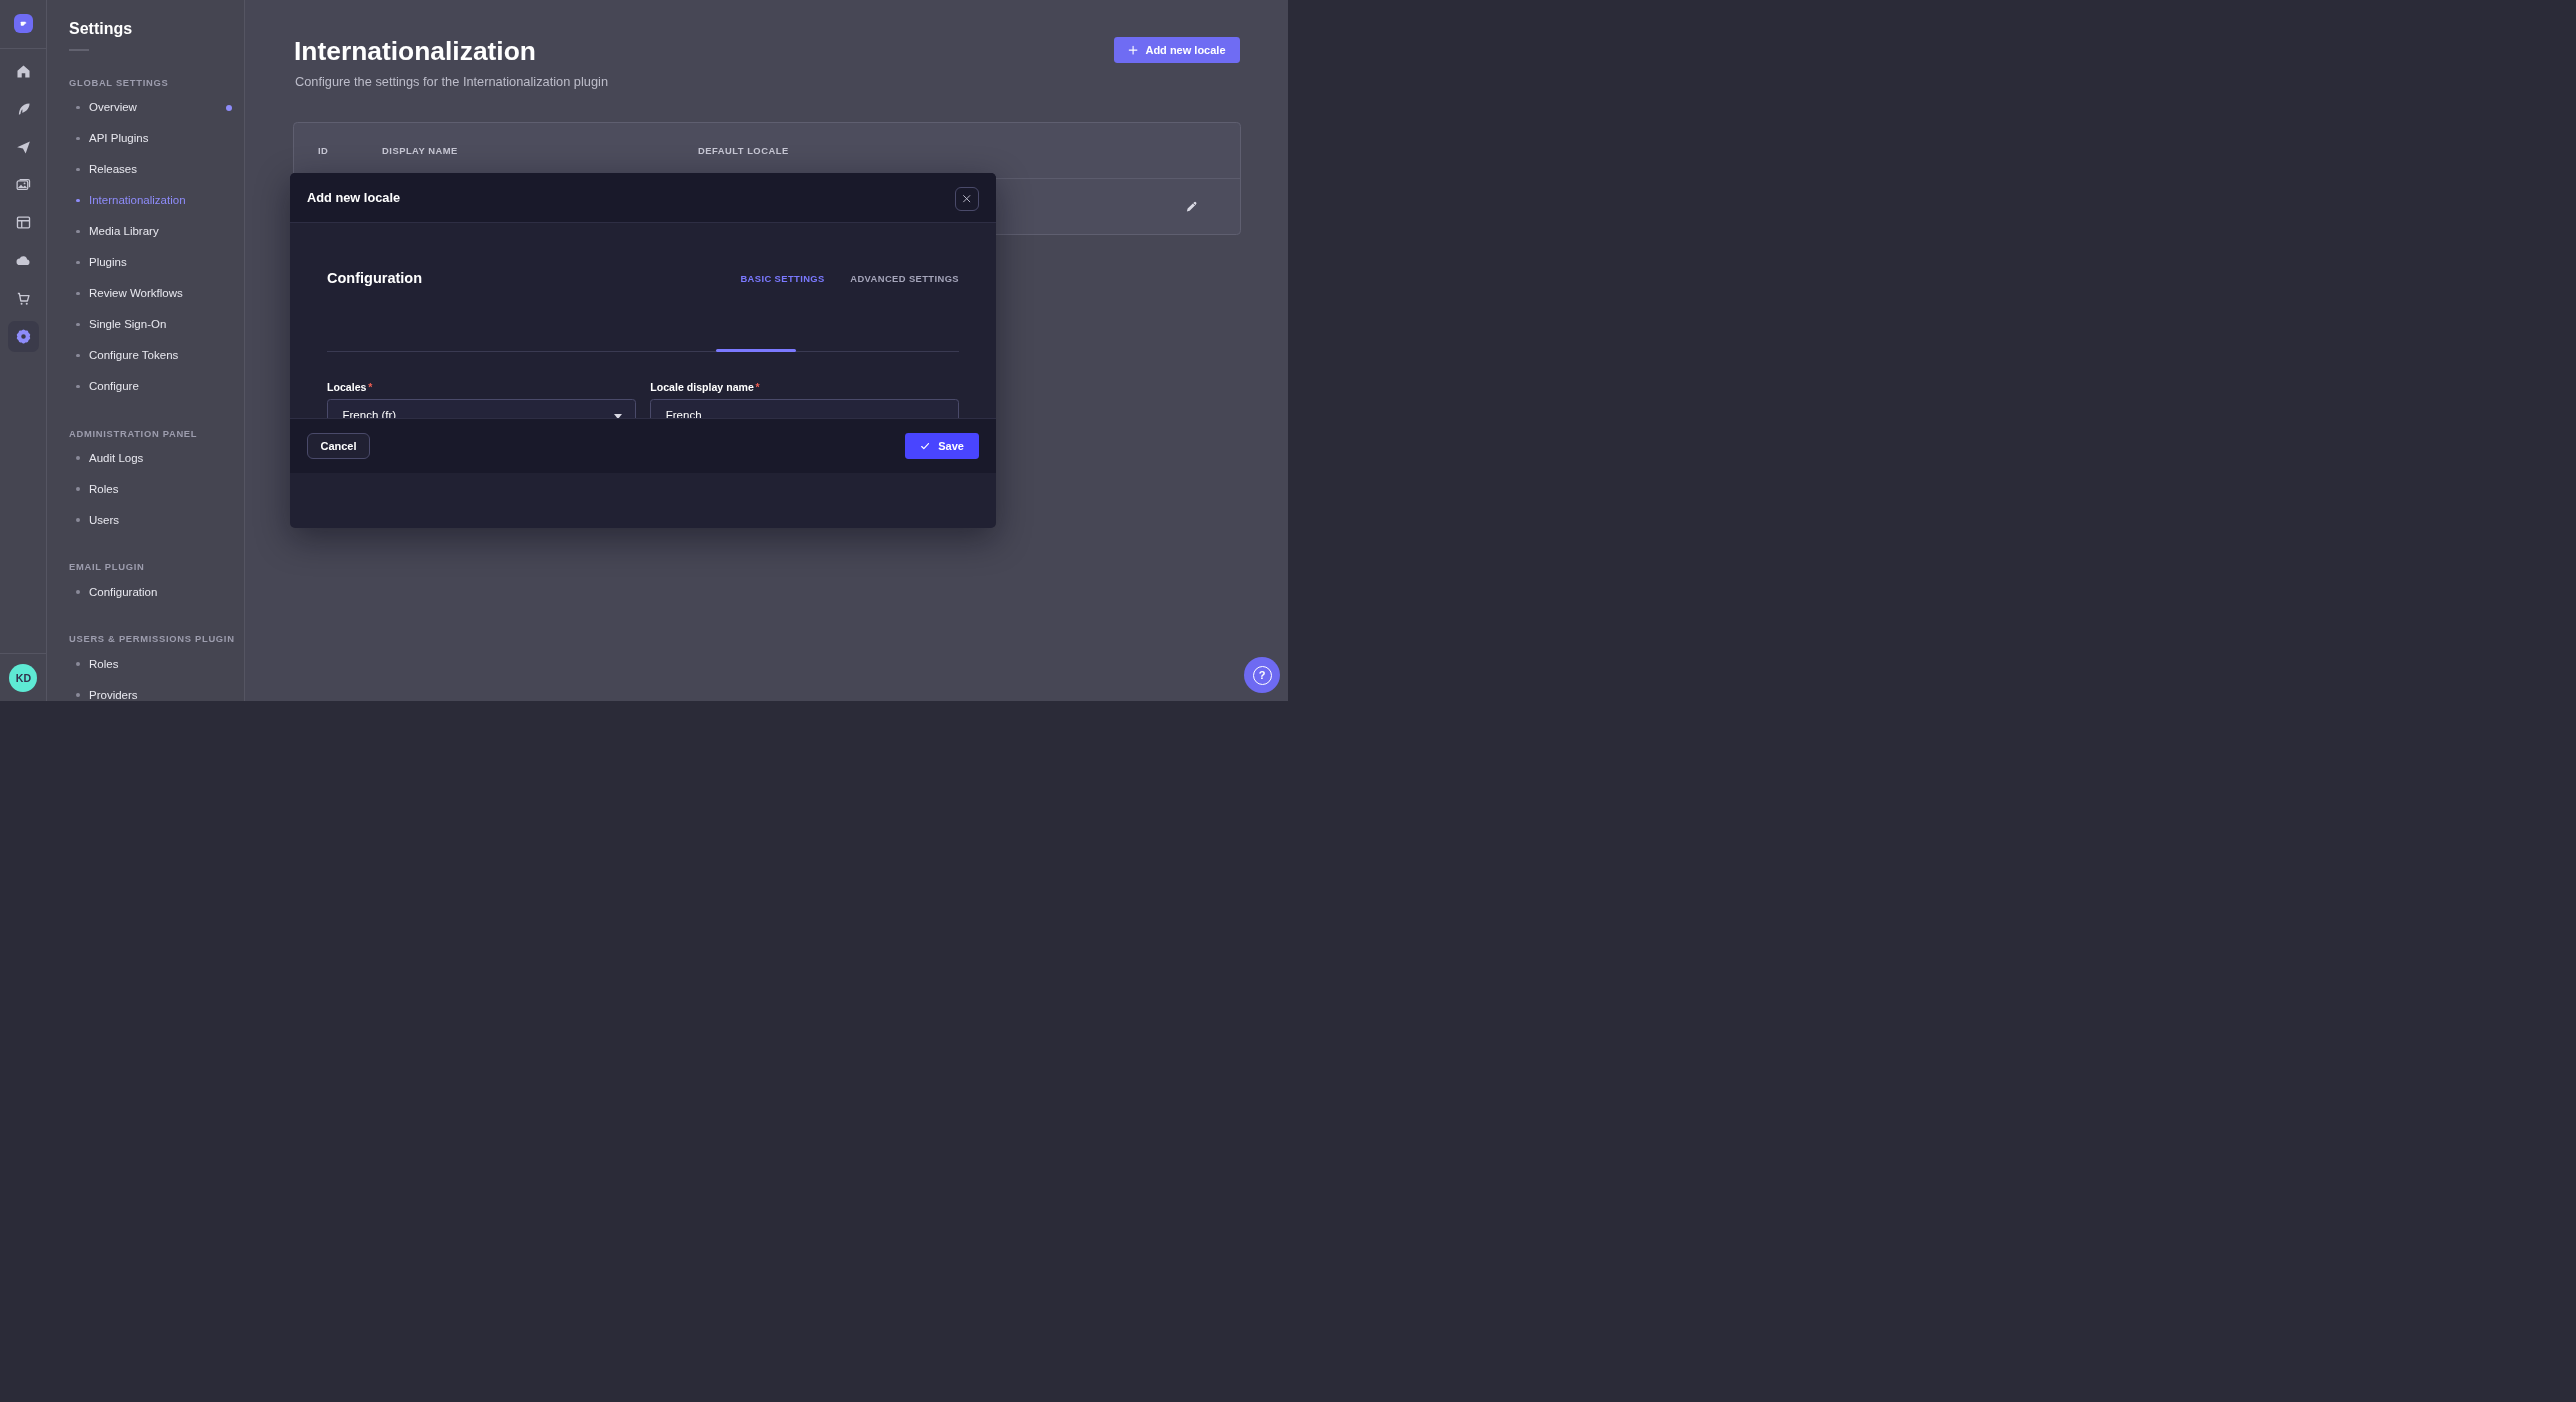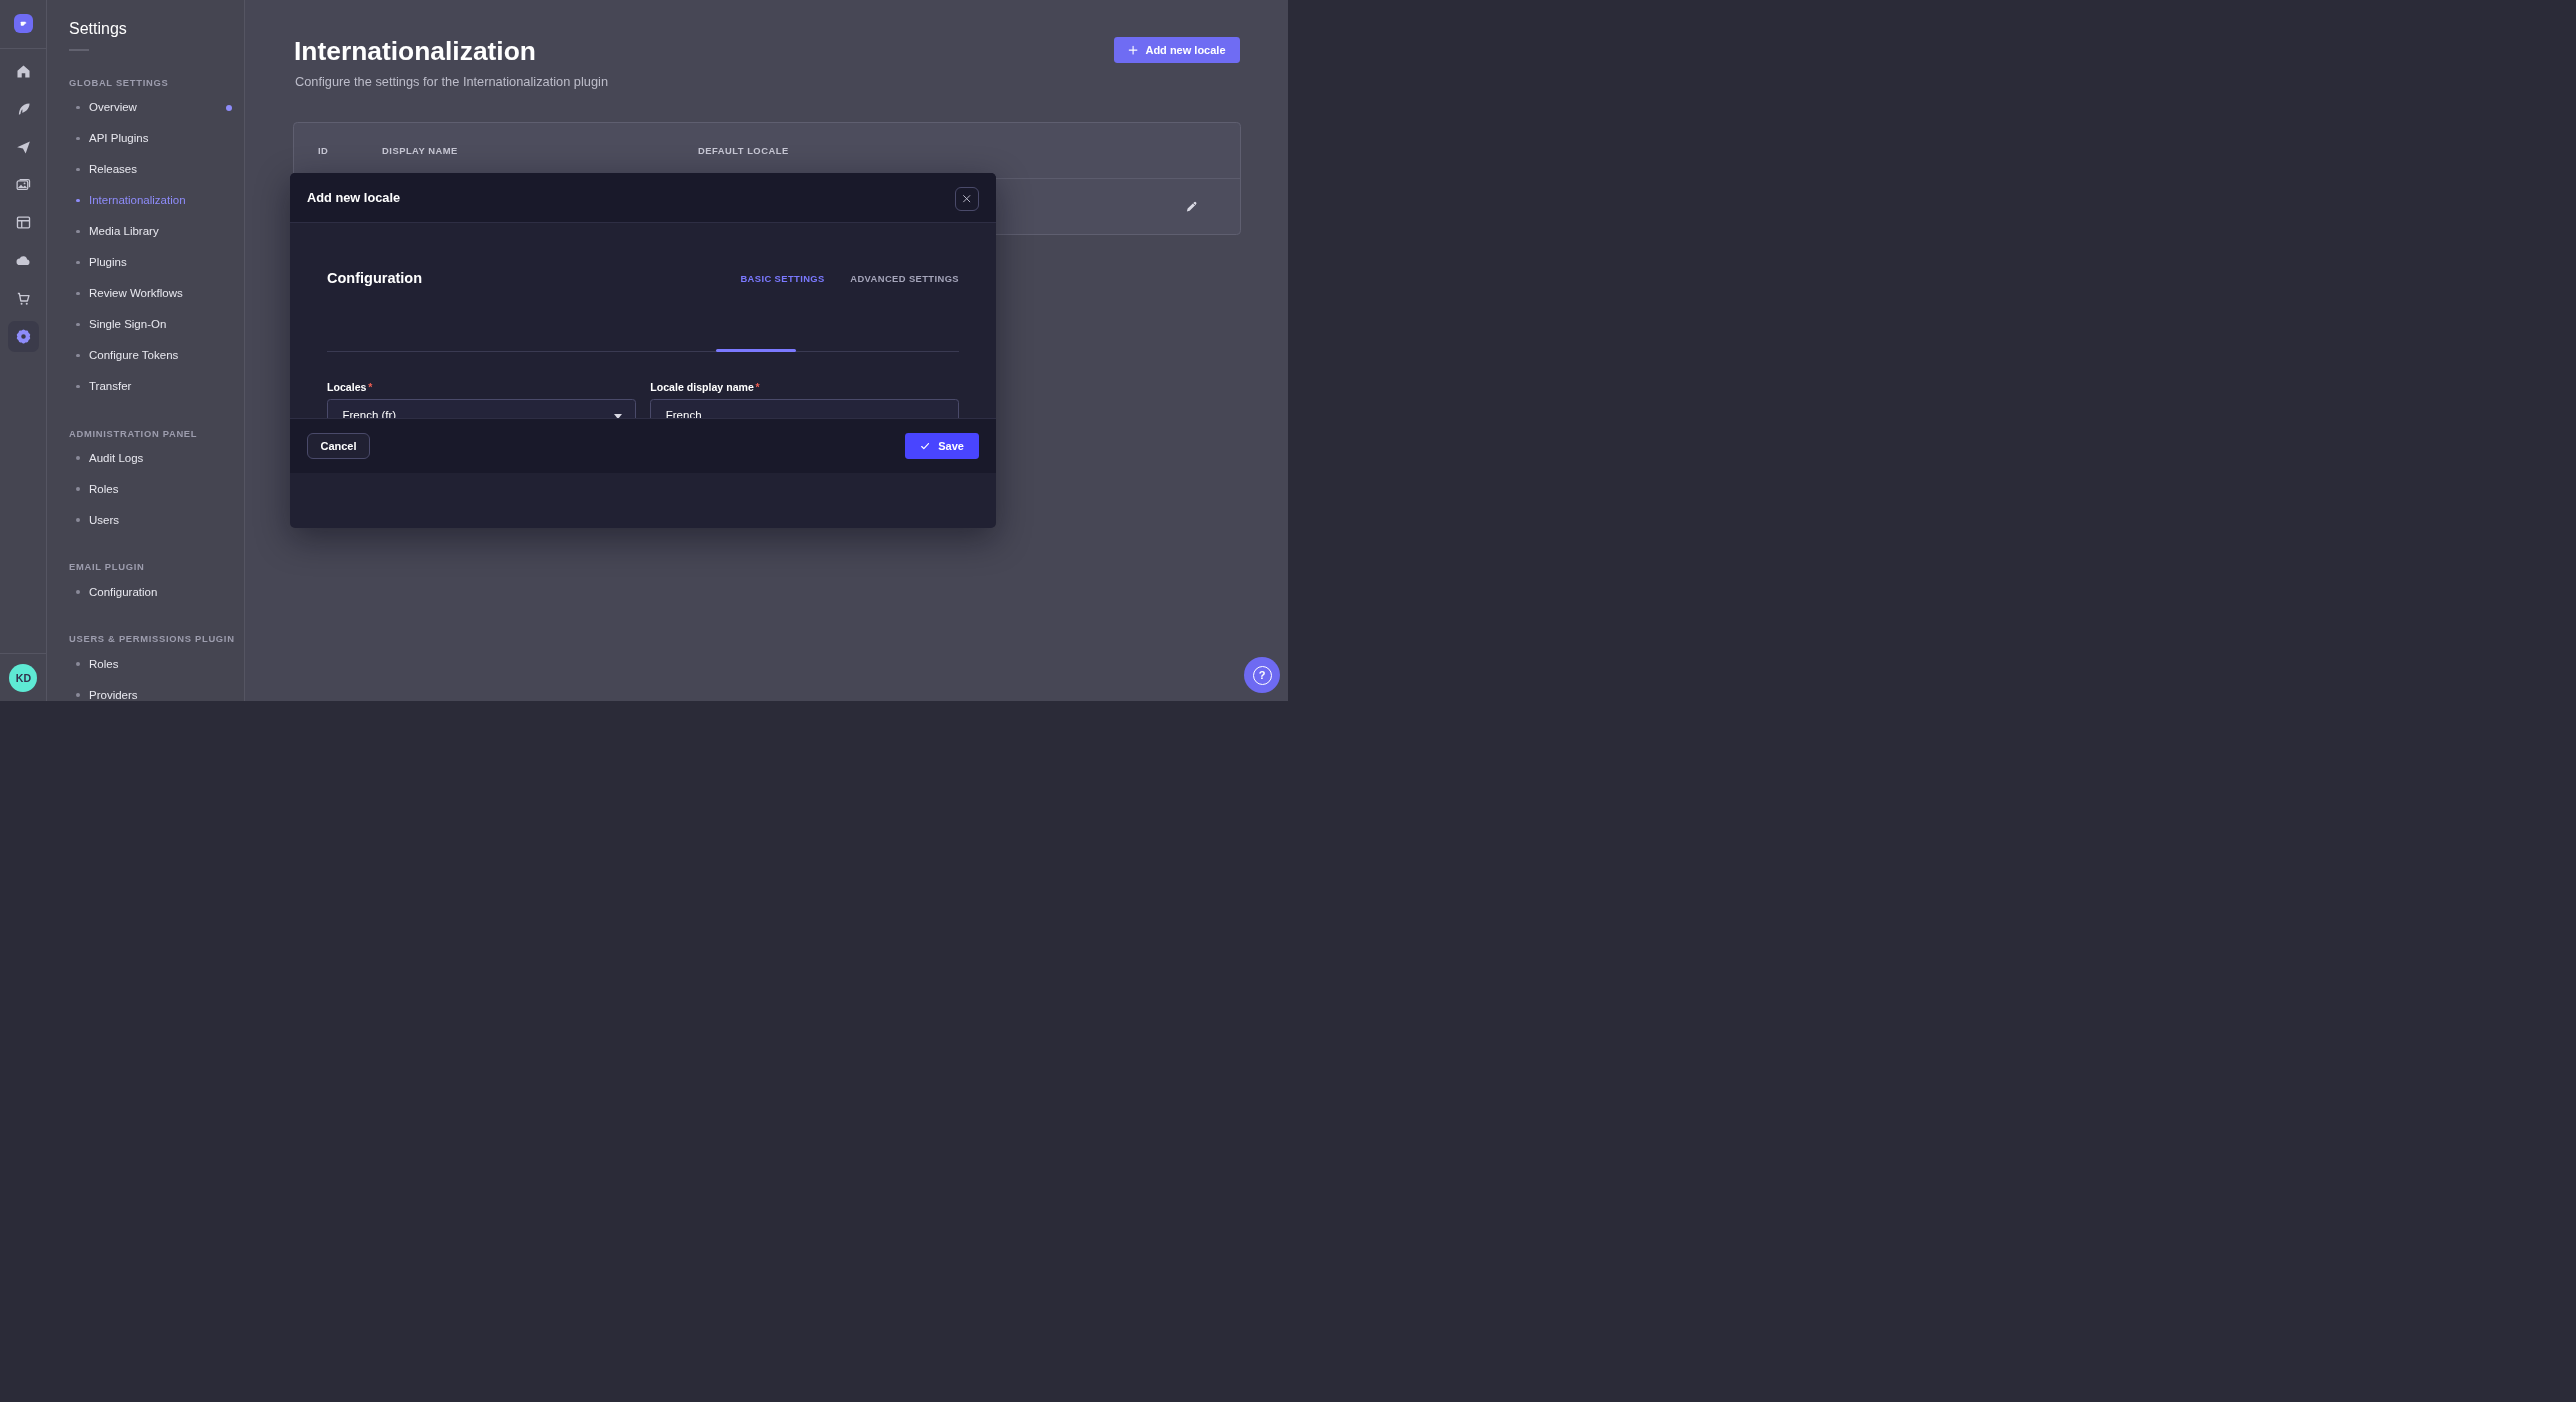--- a/index.html
+++ b/index.html
@@ -23,21 +23,21 @@
   .rail-icon.active { background:#3b3b4a; color:#8e8cfa; }
   .rail-botdiv { position:absolute; left:0; top:653px; width:47px; height:0.9px; background:#555562; }
   .rail-avatar { position:absolute; left:9.4px; top:664px; width:28px; height:28px;
           border-radius:50%; background:#5eead4; color:#32324d; font-size:10.6px;
           font-weight:bold; display:flex; align-items:center; justify-content:center; cursor:pointer; }
 
   
   .subnav { position:absolute; left:47px; top:0; width:198px; height:701px;
           background:#454551; border-right:0.9px solid #555562; z-index:3;
           padding:20.4px 0 0 22px; overflow:hidden; }
-  .subnav-title { font-size:16px; font-weight:normal; color:#ffffff; }
+  .subnav-title { font-size:16px; font-weight:bold; color:#ffffff; }
   .subnav-title-divider { width:20.4px; height:1.7px; background:#62626f; margin-top:11px; }
   .nav-section-label { margin-top:25.6px; font-size:9.4px; font-weight:bold;
           letter-spacing:0.7px; color:#9d9dae; }
   .nav-list { list-style:none; margin-top:4.3px; }
   .nav-item { position:relative; height:31px; display:flex; align-items:center;
           cursor:pointer; padding-left:6.8px; }
   .nav-bullet { width:3.8px; height:3.8px; border-radius:50%; background:#8a8a99;
           flex:0 0 auto; margin-right:9.4px; }
   .nav-label { font-size:11.5px; color:#e8e8ef; white-space:nowrap; }
   .nav-item.active .nav-label { color:#8e8cfa; }
@@ -230,21 +230,21 @@
           <li class="nav-item">
             <span class="nav-bullet"></span>
             <span class="nav-label">Single Sign-On</span>
           </li>
           <li class="nav-item">
             <span class="nav-bullet"></span>
             <span class="nav-label">Configure Tokens</span>
           </li>
           <li class="nav-item">
             <span class="nav-bullet"></span>
-            <span class="nav-label">Transfer</span>
+            <span class="nav-label">Configure</span>
           </li>
         </ul>
         <div class="nav-section-label">ADMINISTRATION PANEL</div>
         <ul class="nav-list">
           <li class="nav-item">
             <span class="nav-bullet"></span>
             <span class="nav-label">Audit Logs</span>
           </li>
           <li class="nav-item">
             <span class="nav-bullet"></span>

